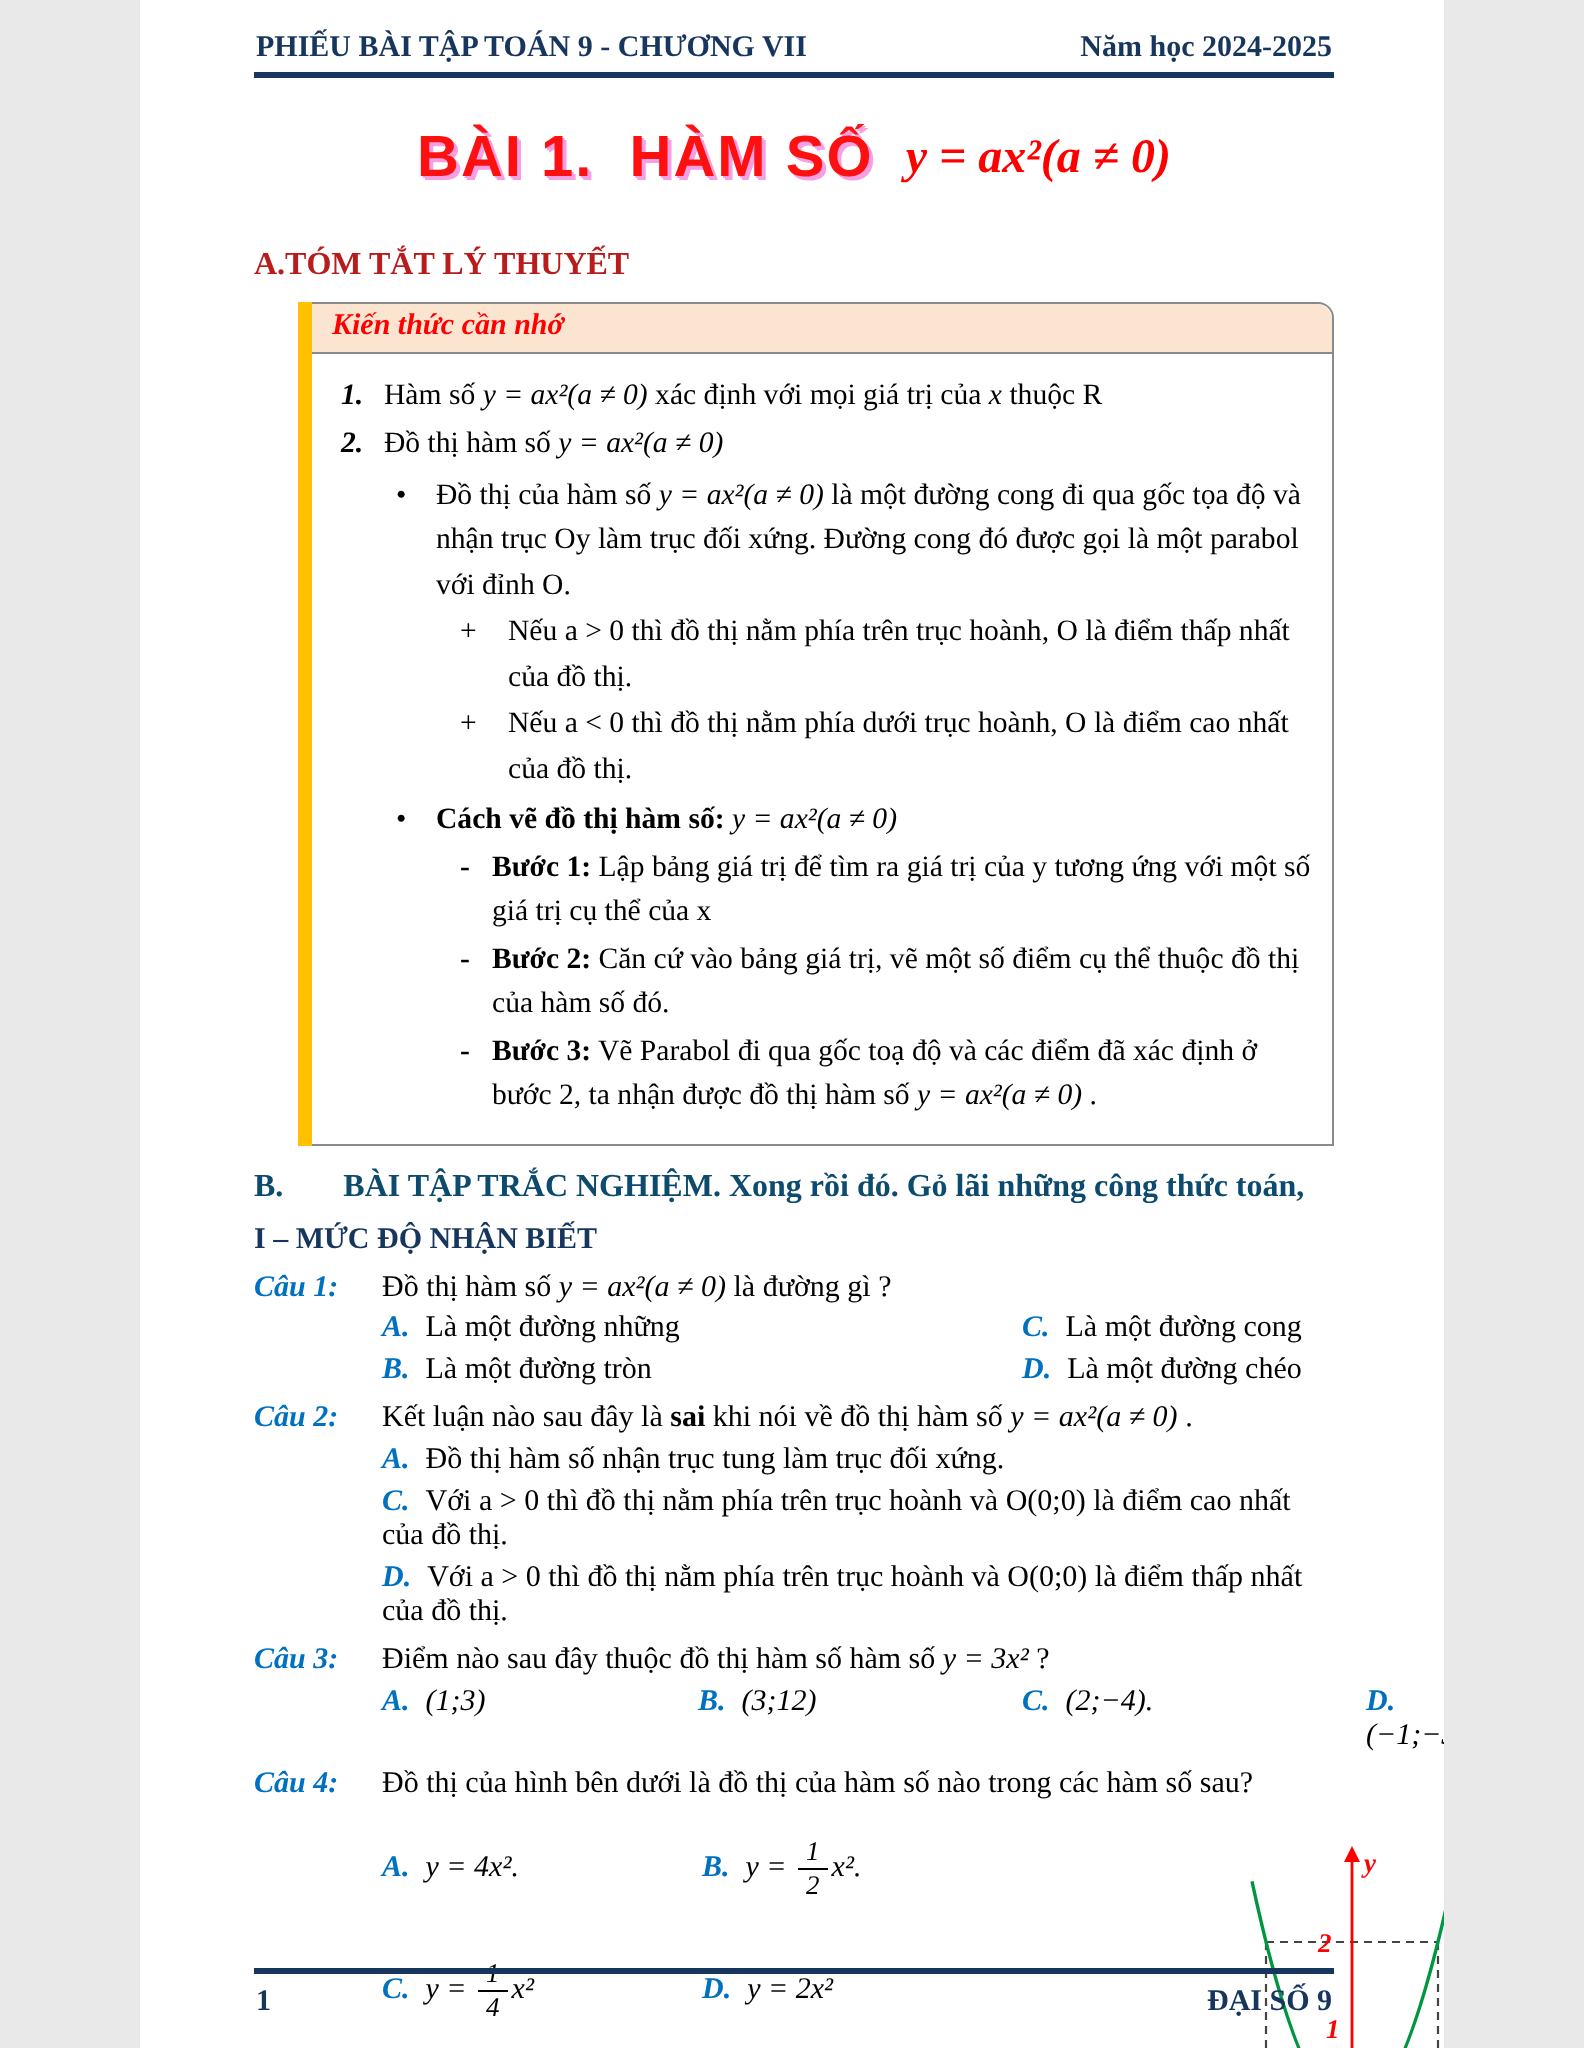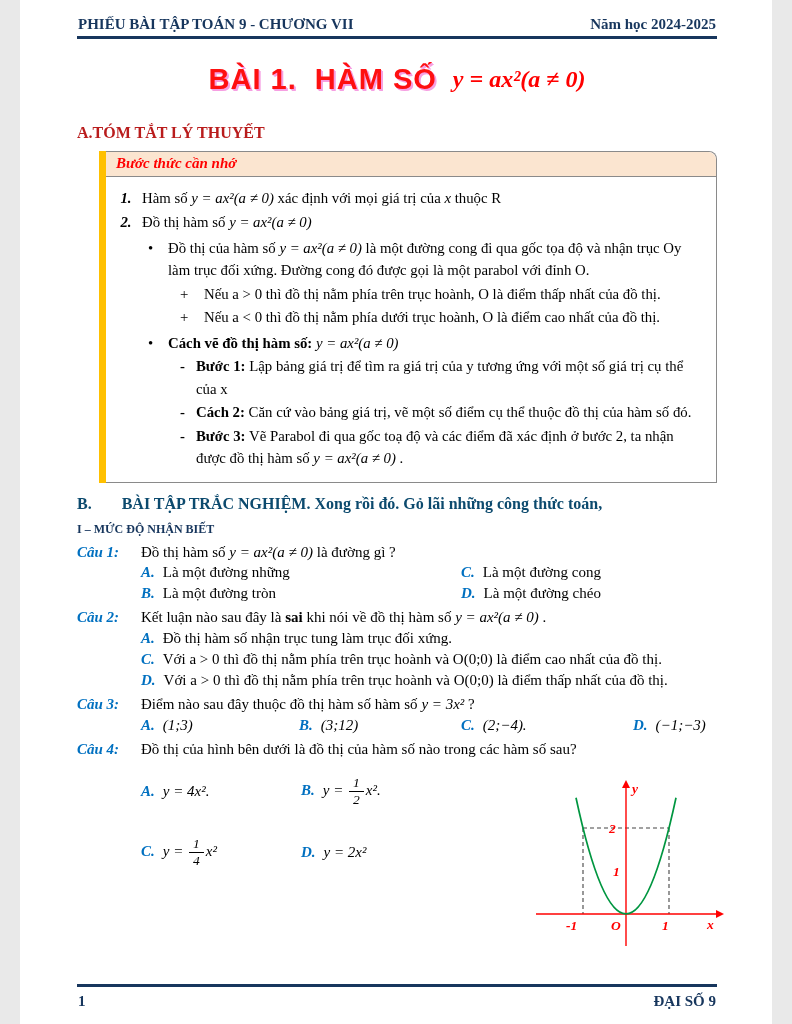--- a/index.html
+++ b/index.html
@@ -1,18 +1,18 @@
 <!DOCTYPE html>
 <html><head>
 <meta charset="utf-8">
 <style>
   * { margin:0; padding:0; box-sizing:border-box; }
   body { background:#e9e9e9; font-family:"Liberation Serif", serif; }
   .page {
-    position:relative; width:752px; height:1024px; margin:0 auto; background:#fff;
+    position:relative; width:652px; height:1024px; margin:0 auto; background:#fff;
     padding:16px 55px 0 57px; color:#000; overflow:hidden;
   }
   
   .hdr { display:flex; justify-content:space-between; color:#17365D; font-weight:700; font-size:15px; padding:0 1px 3px; }
   .hdr-rule { border-top:2.5px solid #17365D; border-bottom:1px solid #17365D; height:3px; }
   
   .title-row { margin-top:24px; display:flex; justify-content:center; align-items:center; gap:16px; }
   .title-main { font-family:"Liberation Sans", sans-serif; font-weight:800; font-size:29px; color:#FE1010;
                 letter-spacing:1px; white-space:pre-wrap; text-shadow:2px 2px 0 #f69fe2, 1px 1px 0 #f69fe2; }
   .title-formula { font-size:24px; font-weight:700; font-style:italic; color:#FF0000; }
@@ -31,21 +31,21 @@
   .bullet-mark { flex:0 0 20px; }
   .plus { display:flex; margin:1px 0 0 70px; }
   .plus-mark { flex:0 0 24px; }
   .step { display:flex; margin:1px 0 0 70px; }
   .step-mark { flex:0 0 16px; font-weight:700; }
   .math { font-style:italic; }
   .b { font-weight:700; }
   
   .secB-head { margin-top:12px; font-weight:700; font-size:16px; color:#0c4a6e; }
   .secB-head .bsp { display:inline-block; width:30px; }
-  .level-head { margin-top:9px; font-weight:700; font-size:12px; color:#17365D; }
+  .level-head { margin-top:9px; font-weight:700; font-size:15px; color:#17365D; }
   
   .q { margin-top:7px; font-size:15px; }
   .q-top { display:flex; }
   .q-label { flex:0 0 64px; color:#0070C0; font-weight:700; font-style:italic; }
   .q-stem { flex:1; }
   .opts2 { margin:3px 0 0 64px; display:grid; grid-template-columns:320px 1fr; row-gap:4px; }
   .optline { margin:4px 0 0 64px; }
   .opts4 { margin:4px 0 0 64px; display:grid; grid-template-columns:158px 162px 172px 1fr; }
   .ol { color:#0070C0; font-weight:700; font-style:italic; margin-right:8px; }
   .ital { font-style:italic; }
@@ -75,21 +75,21 @@
   <div class="title-row">
     <span class="title-main">BÀI 1.  HÀM SỐ</span>
     <span class="title-formula">y = ax²(a ≠ 0)</span>
   </div>
 
   <div class="secA-head">A.TÓM TẮT LÝ THUYẾT</div>
 
   <div class="kb">
     <div class="kb-bar"></div>
     <div class="kb-main">
-      <div class="kb-head">Bước thức cần nhớ</div>
+      <div class="kb-head">Kiến thức cần nhớ</div>
       <div class="kb-body">
 
         <div class="kb-item">
           <span class="kb-num">1.</span>
           <span class="kb-text"><span>Hàm số  </span><span class="math">y = ax²(a ≠ 0)</span><span>  xác định với mọi giá trị của  </span><span class="math">x</span><span>  thuộc R</span></span>
         </div>
 
         <div class="kb-item">
           <span class="kb-num">2.</span>
           <span class="kb-text"><span>Đồ thị hàm số  </span><span class="math">y = ax²(a ≠ 0)</span></span>
@@ -113,21 +113,21 @@
           <span class="bullet-mark">•</span>
           <span class="kb-text"><span class="b">Cách vẽ đồ thị hàm số: </span><span class="math">y = ax²(a ≠ 0)</span></span>
         </div>
 
         <div class="step">
           <span class="step-mark">-</span>
           <span class="kb-text"><span class="b">Bước 1:</span><span> Lập bảng giá trị để tìm ra giá trị của y tương ứng với một số giá trị cụ thể của x</span></span>
         </div>
         <div class="step">
           <span class="step-mark">-</span>
-          <span class="kb-text"><span class="b">Cách 2:</span><span> Căn cứ vào bảng giá trị, vẽ một số điểm cụ thể thuộc đồ thị của hàm số đó.</span></span>
+          <span class="kb-text"><span class="b">Bước 2:</span><span> Căn cứ vào bảng giá trị, vẽ một số điểm cụ thể thuộc đồ thị của hàm số đó.</span></span>
         </div>
         <div class="step">
           <span class="step-mark">-</span>
           <span class="kb-text"><span class="b">Bước 3:</span><span> Vẽ Parabol đi qua gốc toạ độ và các điểm đã xác định ở bước 2, ta nhận được đồ thị hàm số </span><span class="math">y = ax²(a ≠ 0)</span><span> .</span></span>
         </div>
 
       </div>
     </div>
   </div>
 

